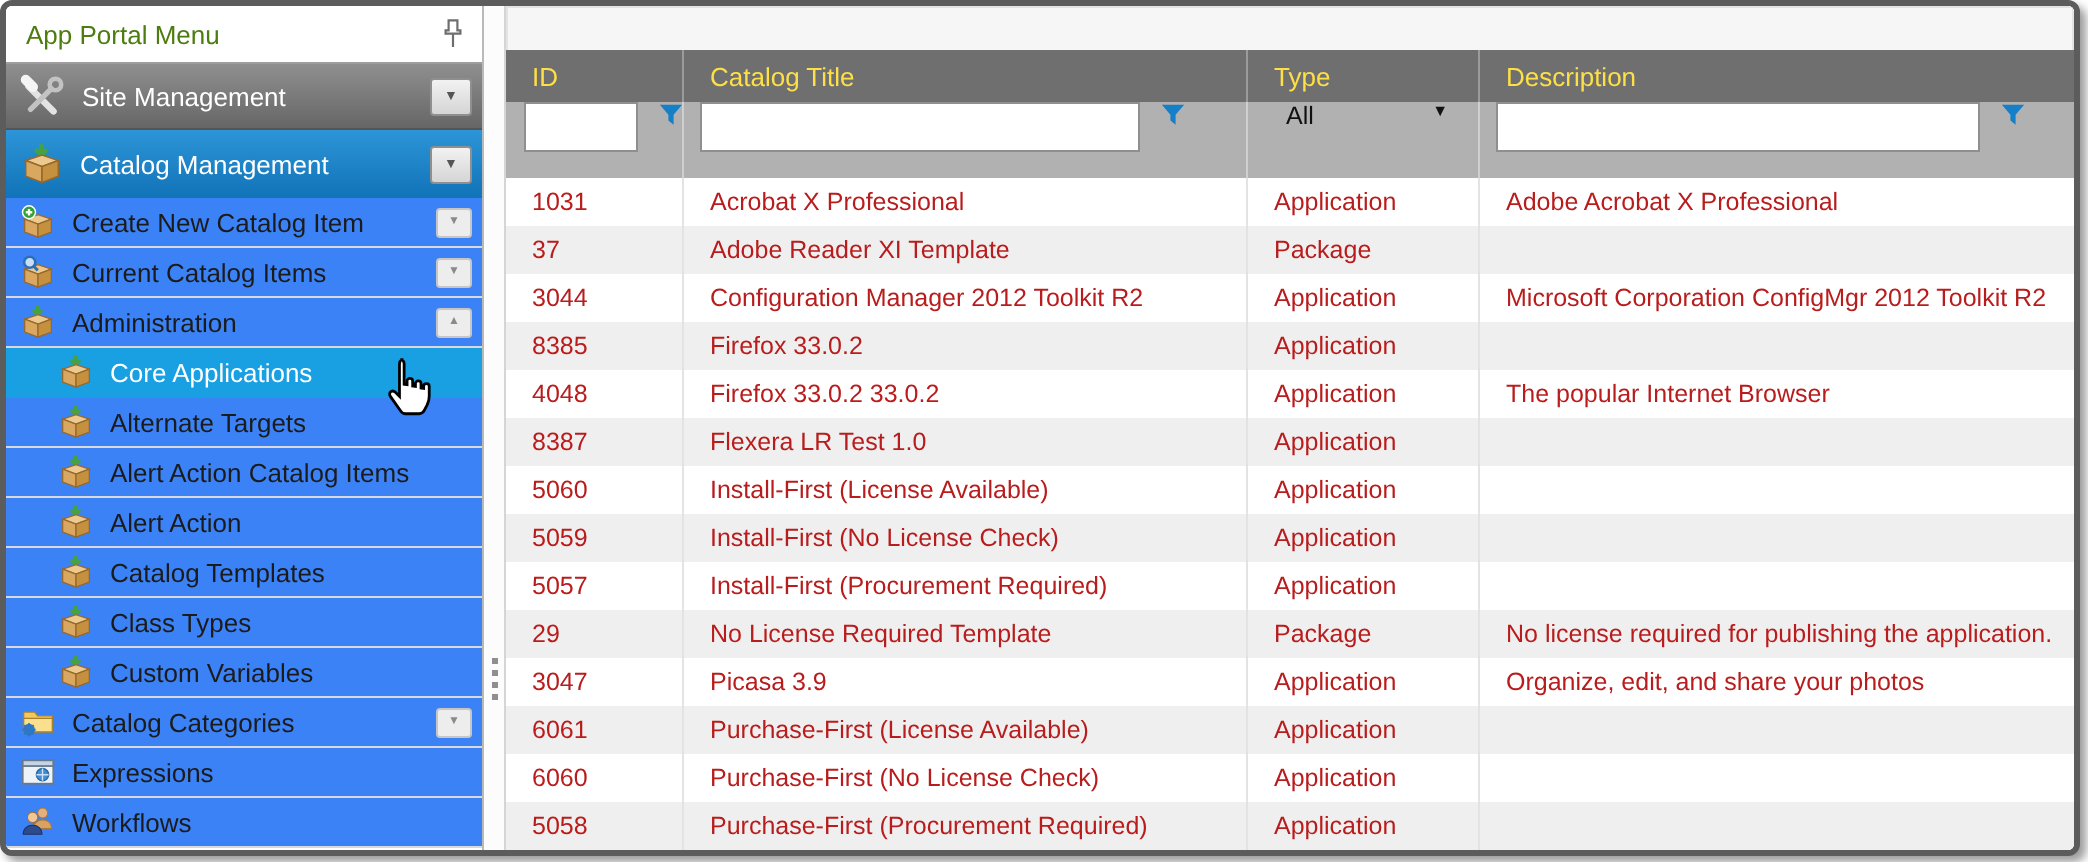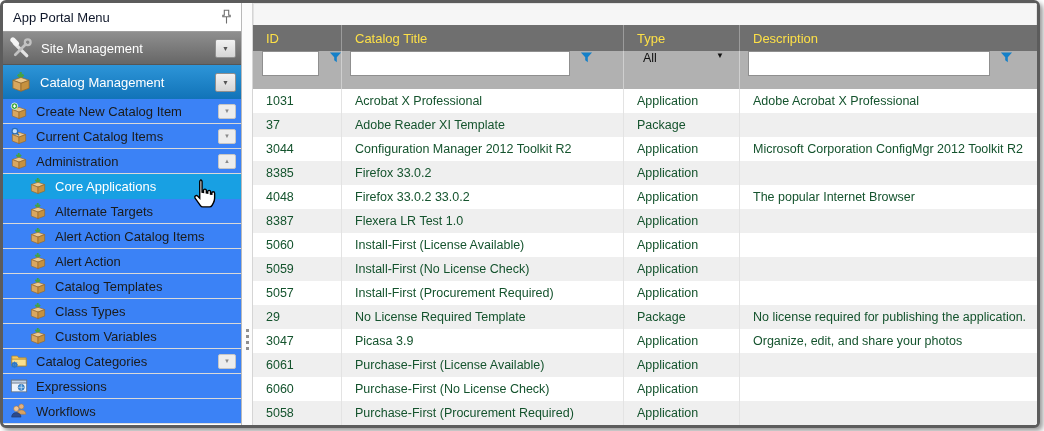--- a/index.html
+++ b/index.html
@@ -4,21 +4,21 @@
 <style>
   *{box-sizing:border-box;margin:0;padding:0}
   html,body{width:1044px;height:431px;overflow:hidden}
   body{font-family:"Liberation Sans",sans-serif;background:#fff;position:relative}
   .window{position:absolute;left:0;top:0;width:1040px;height:428px;border:3px solid var(--window-border,#5c5c5c);
     border-radius:6px;box-shadow:3px 3px 5px rgba(0,0,0,.4);display:flex;overflow:hidden;background:#fff}
 
   
   .sidebar{width:239px;flex:none;display:flex;flex-direction:column;background:#fff;border-right:1px solid #b9b9b9}
   .sb-title{height:29px;flex:none;display:flex;align-items:center;justify-content:space-between;
-    padding:0 9px 0 10px;font-size:13px;color:#0f172a;border-bottom:1px solid #9e9e9e;background:#fff}
+    padding:0 9px 0 10px;font-size:13px;color:#4d7c0f;border-bottom:1px solid #9e9e9e;background:#fff}
   .sb-menu{flex:1;display:flex;flex-direction:column}
   .sb-item{display:flex;align-items:center;gap:8px;padding:0 5px 0 7px;font-size:13px;color:#1b1b1b;
     border-bottom:1px solid #d9d9d9;background:#3b82f6;white-space:nowrap;cursor:default}
   .sb-item.dark{height:33px;flex:none;background:linear-gradient(#8f8f8f,#666);color:#fff;border-bottom:1px solid #555}
   .sb-item.blue{height:34px;flex:none;background:linear-gradient(#2d95d8,var(--section-blue,#1173b8));color:#fff;border-bottom:none}
   .sb-item.section{height:25px;flex:none}
   .sb-item.child{height:25px;flex:none;padding-left:26px}
   .sb-item.selected{background:var(--selected-blue,#18a0e3);color:#fff;border-bottom-color:var(--selected-blue,#18a0e3)}
   .sb-icon{flex:none;display:inline-flex;align-items:center}
   .sb-label{flex:1;overflow:hidden;text-overflow:ellipsis}
@@ -48,21 +48,21 @@
   .id-w{width:57px;margin-left:1px}
   .grow{flex:1;min-width:0}
   .funnel{flex:none;display:inline-flex;margin-left:10px;cursor:pointer}
   .pad-title{padding-right:30px}
   .pad-desc{padding-right:24px}
   .dd{justify-content:space-between;padding:0 15px 0 19px;font-size:12.5px;color:#111;cursor:pointer}
   .dd-arrow{font-size:8px;color:#111}
   .grid-body{flex:1;overflow:hidden}
   .body-row{height:24px;background:#fff}
   .body-row.alt{background:var(--row-alt,#efefef)}
-  .bc{display:flex;align-items:center;font-size:12.5px;color:#14532d;padding-left:13px;overflow:hidden;
+  .bc{display:flex;align-items:center;font-size:12.5px;color:#b91c1c;padding-left:13px;overflow:hidden;
     white-space:nowrap;border-left:1px solid #e3e3e3}
   .bc:first-child{border-left:none}
 
   
   .cursor{position:absolute;left:187px;top:175px;z-index:20;pointer-events:none}
 </style>
 </head>
 <body>
 
 <div class="window">

